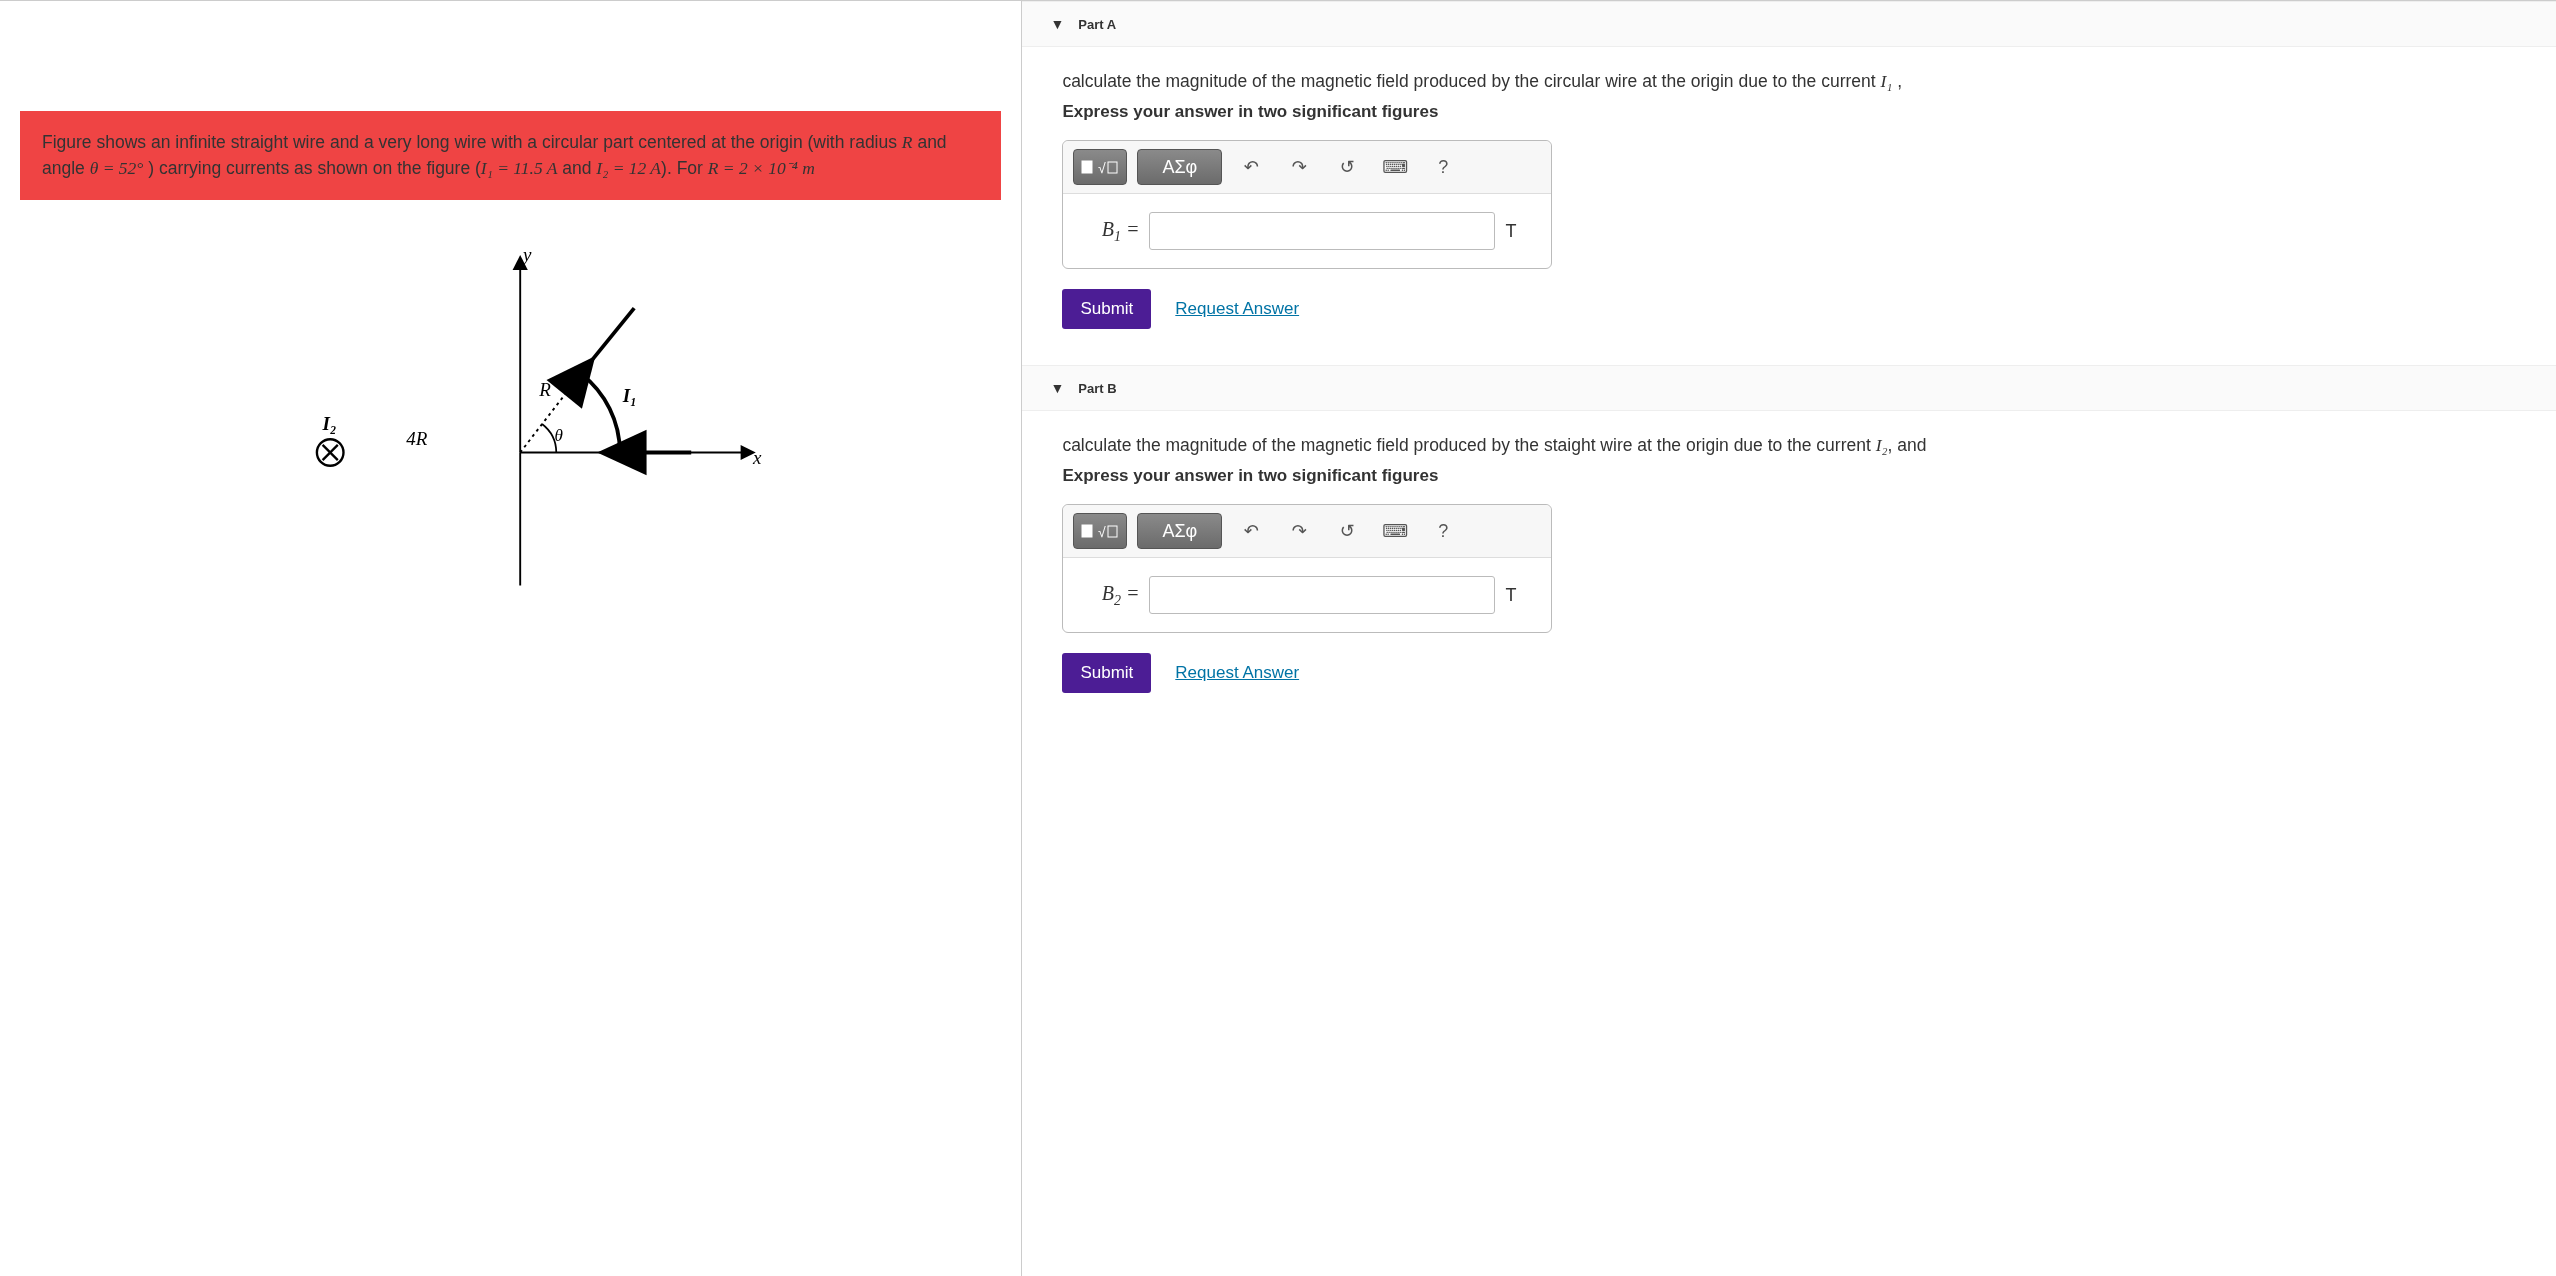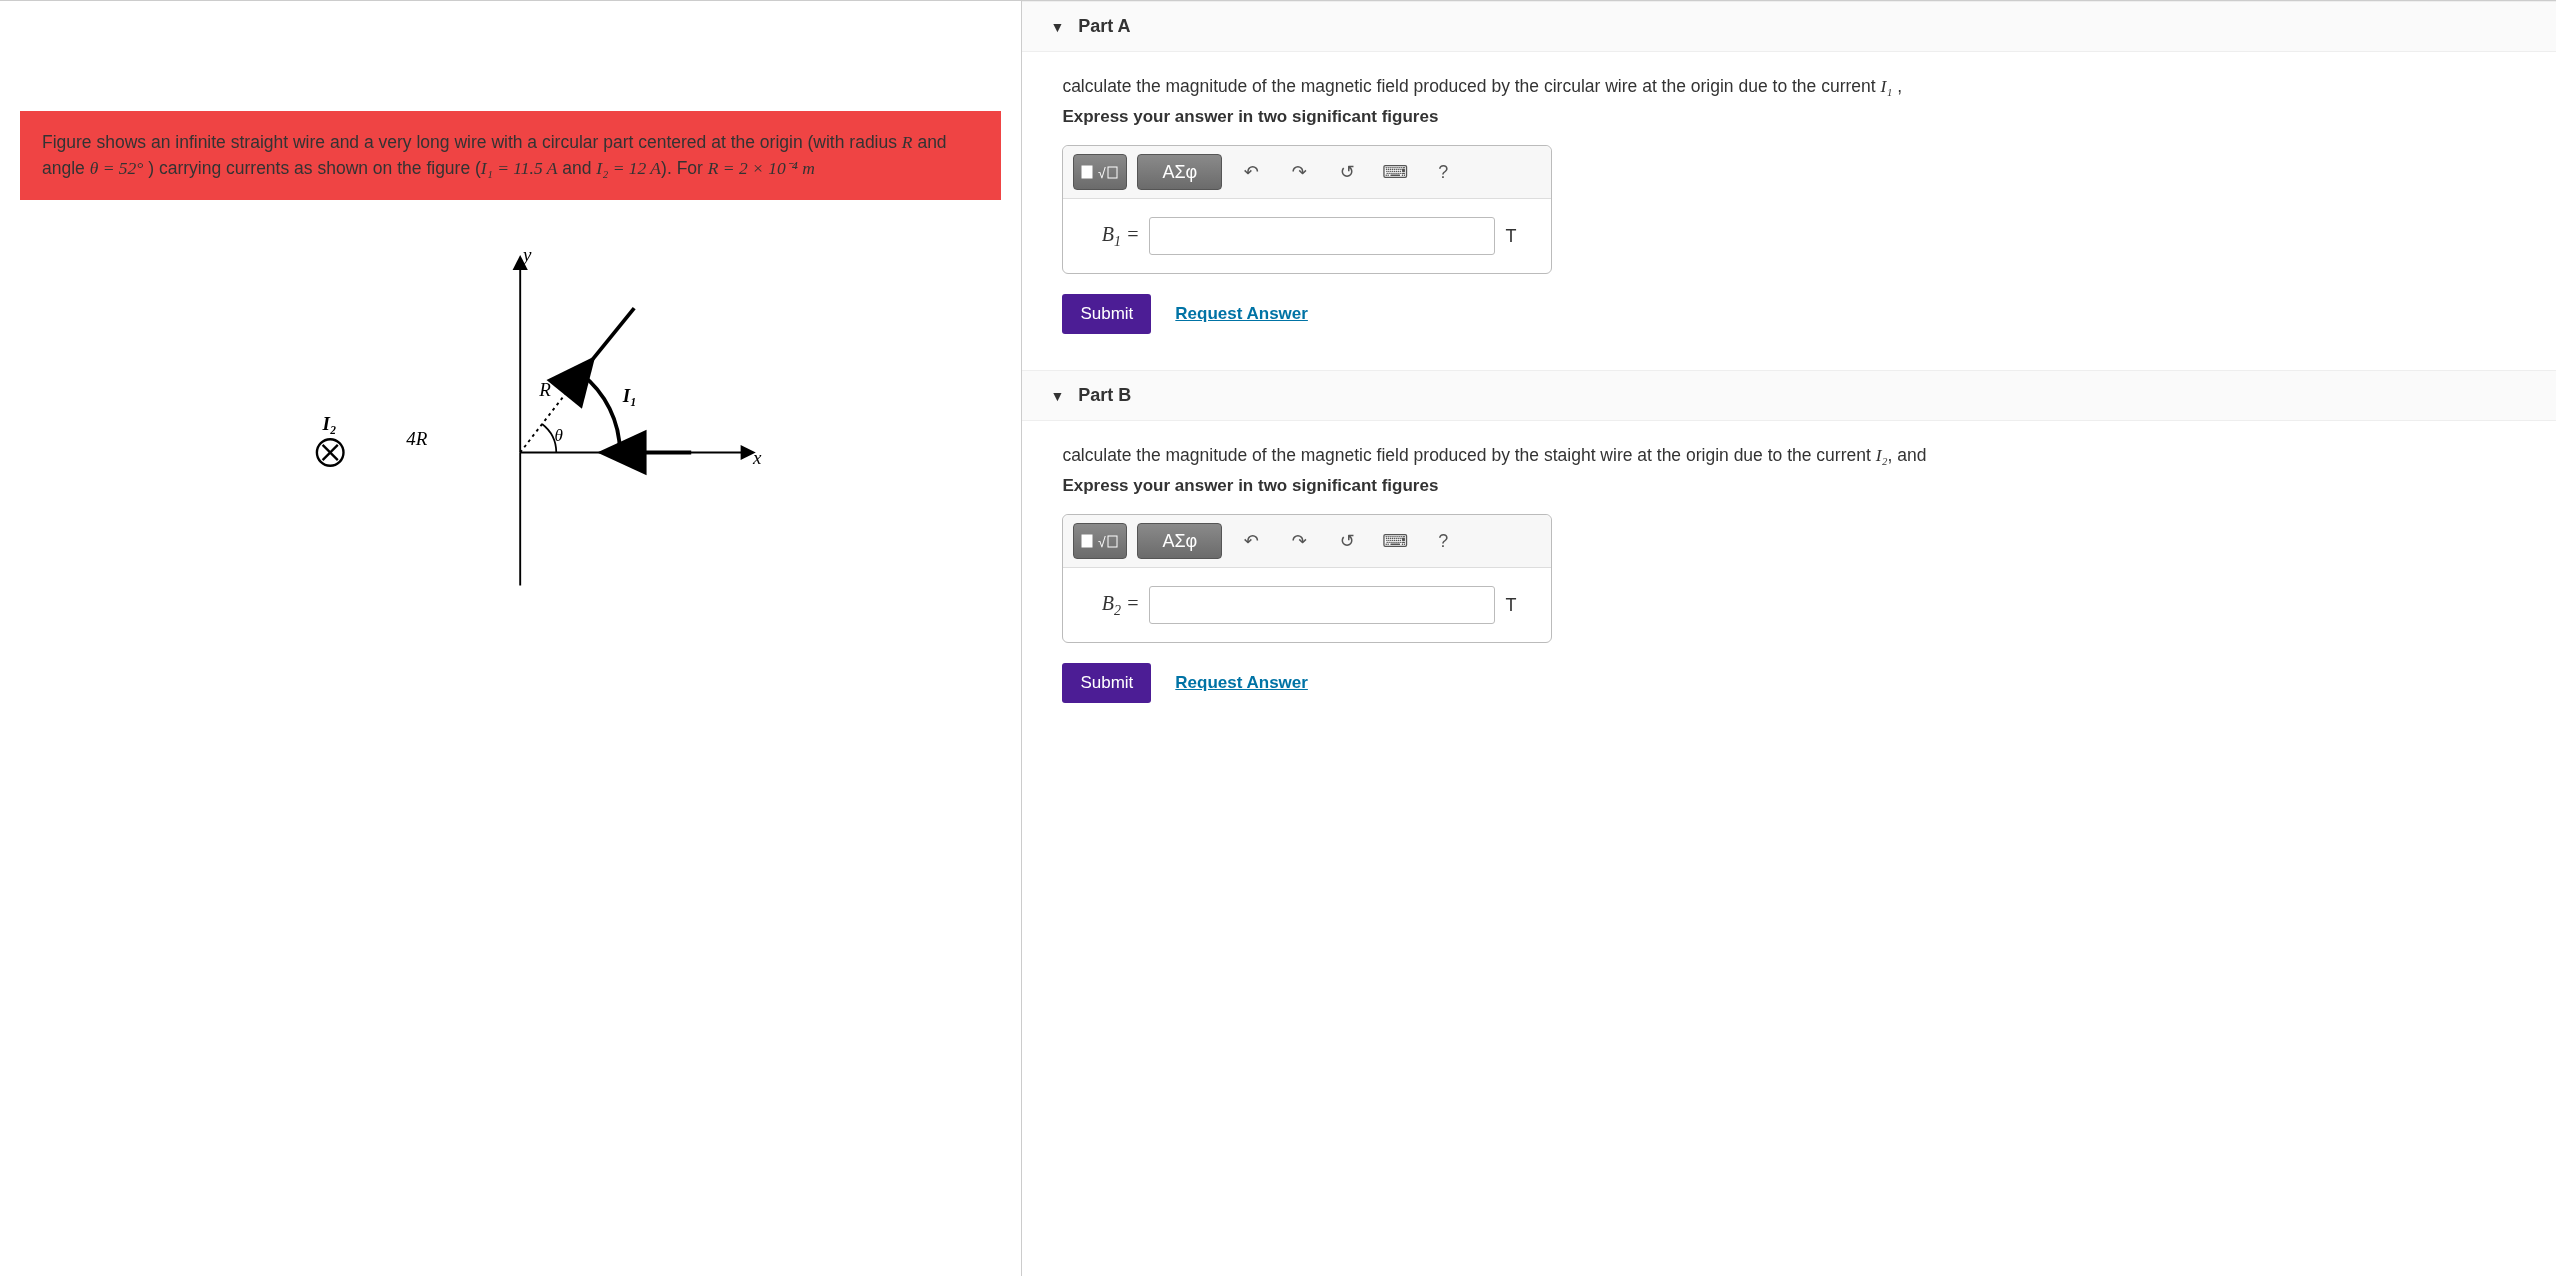--- a/index.html
+++ b/index.html
@@ -9,36 +9,36 @@
 .right-col { width: 60%; padding: 0; }
 .top-links { text-align: right; padding: 14px 30px; font-size: 17px; }
 .top-links a { color: #0073a5; text-decoration: underline; }
 .top-links .sep { color: #999; margin: 0 8px; }
 .problem-box { background: #ef4444; padding: 18px 22px; margin: 110px 20px 0 20px; line-height: 1.5; }
 .problem-box .text { font-size: 17.5px; color: #333; }
 .fig-box { background: #fff; margin: 14px 20px 20px 20px; padding: 20px; }
 .fig-svg { width: 100%; height: 380px; }
 .part-header { background: #fafafa; border-top: 1px solid #eee; border-bottom: 1px solid #eee; padding: 14px 28px; display: flex; align-items: center; gap: 14px; }
 .part-header .tri { font-size: 14px; color: #333; }
-.part-header .title { font-weight: bold; font-size: 18px; }
+.part-header .title { font-weight: bold; font-size: 13px; }
 .part-body { padding: 24px 40px 36px 40px; }
 .prompt { font-size: 17.5px; margin-bottom: 10px; }
 .instr { font-weight: bold; font-size: 17px; margin-bottom: 18px; }
 .answer-panel { border: 1px solid #bbb; border-radius: 6px; padding: 0; width: 490px; margin-bottom: 20px; }
 .toolbar { background: #f7f7f7; border-bottom: 1px solid #ddd; border-radius: 6px 6px 0 0; padding: 8px 10px; display: flex; align-items: center; gap: 10px; }
 .toolbar .btn { display: inline-flex; align-items: center; justify-content: center; height: 36px; min-width: 38px; border-radius: 4px; font-size: 18px; cursor: pointer; }
 .toolbar .btn-dark { background: linear-gradient(#8a8a8a,#6b6b6b); color: #fff; border: 1px solid #555; padding: 0 24px; }
 .toolbar .btn-plain { color: #555; }
 .answer-row { display: flex; align-items: center; padding: 18px 16px; gap: 10px; }
 .answer-label { font-style: italic; font-family: 'Times New Roman', serif; font-size: 20px; width: 60px; text-align: right; }
 .answer-input { flex: 1; height: 38px; border: 1px solid #bbb; border-radius: 3px; padding: 4px 8px; font-size: 16px; }
 .answer-unit { width: 30px; font-size: 18px; }
 .submit-row { display: flex; align-items: center; gap: 24px; }
 .submit-btn { background: #4c1d95; color: #fff; border: none; padding: 10px 18px; font-size: 17px; border-radius: 3px; cursor: pointer; }
-.req-link { color: #0073a5; font-weight: bold; text-decoration: underline; font-size: 17px; cursor: pointer; }
+.req-link { color: #0073a5; font-weight: normal; text-decoration: underline; font-size: 17px; cursor: pointer; }
 sub { font-size: 0.7em; }
 .var { font-style: italic; font-family: 'Times New Roman', serif; }
 .serif { font-family: 'Times New Roman', serif; }
 </style>
 </head>
 <body>
 
 <div class="outer">
   <div class="left-col">
     <div class="problem-box">

